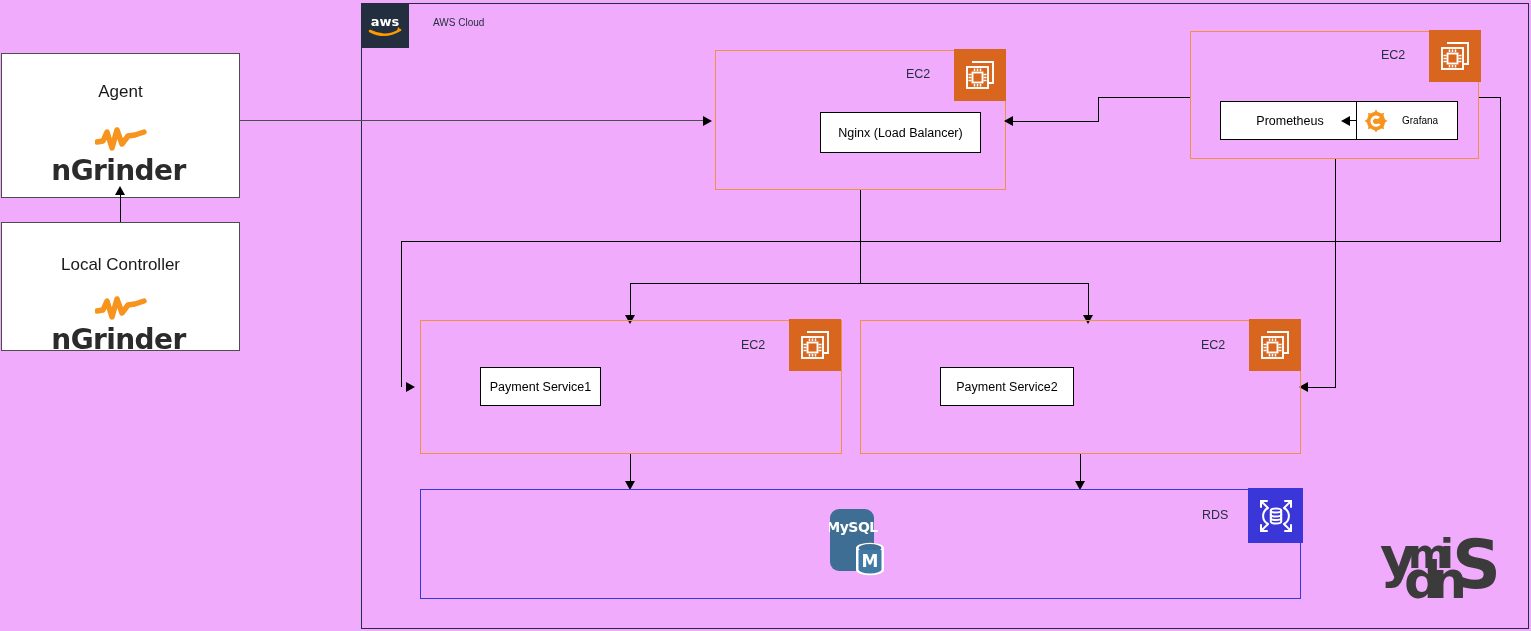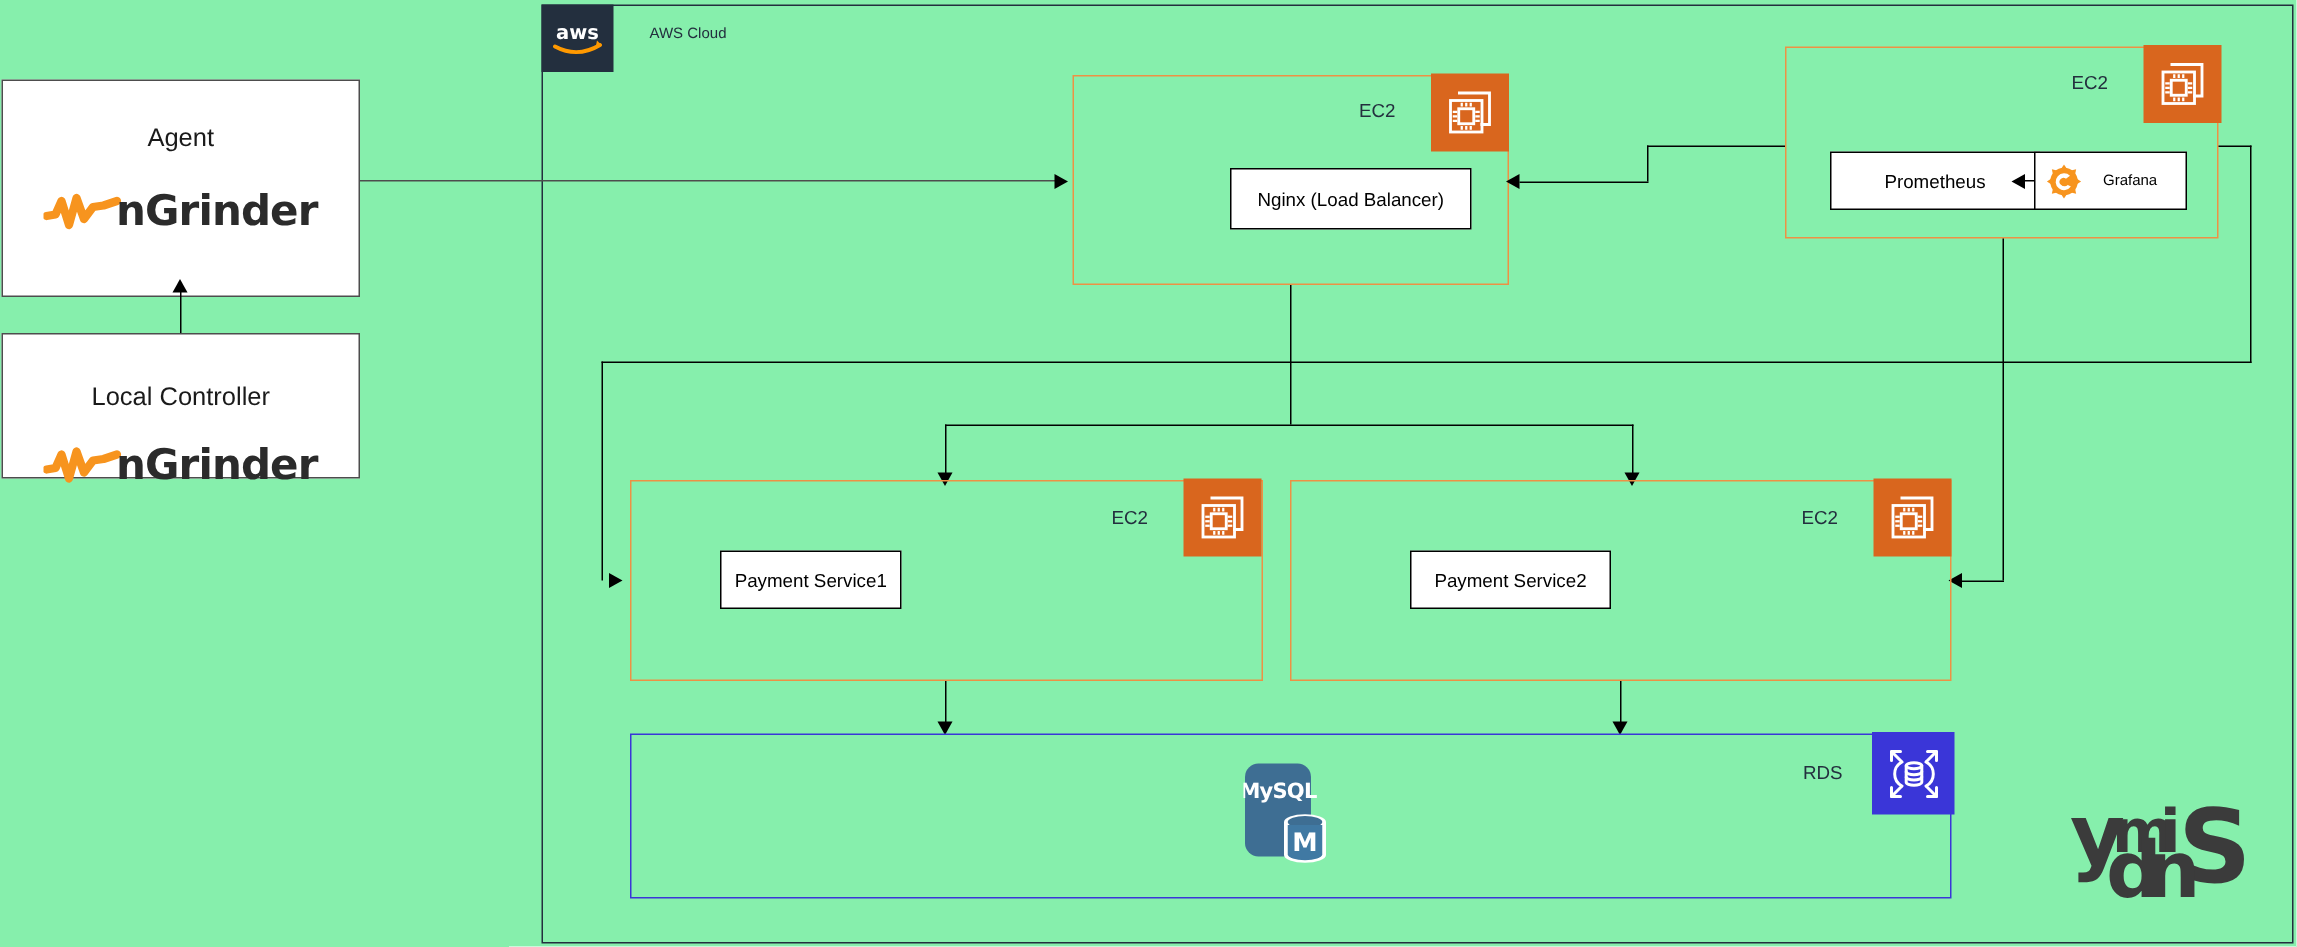--- a/index.html
+++ b/index.html
@@ -8,21 +8,21 @@
     background: #ffffff;
   }
   body {
     font-family: "Liberation Sans", sans-serif;
     -webkit-font-smoothing: antialiased;
   }
   #canvas {
     position: relative;
     width: 1531px;
     height: 631px;
-    background: #86efac;
+    background: #f0abfc;
     overflow: hidden;
   }
   .abs { position: absolute; box-sizing: border-box; }
 
   
   #aws-cloud {
     left: 361px; top: 3px; width: 1168px; height: 626px;
     border: 1.5px solid #232F3E;
   }
   #aws-logo-box {
@@ -69,20 +69,21 @@
     border: 1.6px solid #4d4d4d;
     flex-direction: column;
     justify-content: flex-start;
   }
   .node-title { font-size: 17px; color: #1a1a1a; }
 
   
   .ngrinder {
     display: flex; align-items: center; justify-content: center;
     gap: 0px;
+    flex-direction: column;
   }
   .ngrinder-word {
     font-family: "DejaVu Sans", sans-serif;
     font-weight: bold;
     font-size: 28px;
     letter-spacing: -0.6px;
     color: #2b2b2b;
     margin-left: -4px;
   }
 
@@ -121,21 +122,21 @@
   <div class="abs node big" style="left:1px; top:53px; width:239px; height:145px;">
     <div class="node-title" style="margin-top:28px;">Agent</div>
     <div class="ngrinder" style="margin-top:22px;">
       <svg width="52" height="30" viewBox="0 0 52 30" aria-hidden="true">
         <path d="M2 18 L8 17 L12 8 L17 24 L22 6 L27 20 L33 12 L40 11 L49 8" stroke="#F7941E" stroke-width="5.5" fill="none" stroke-linecap="round" stroke-linejoin="round"></path>
       </svg>
       <span class="ngrinder-word">nGrinder</span>
     </div>
   </div>
 
-  <div class="abs node big" style="left:1px; top:222px; width:239px; height:97px;">
+  <div class="abs node big" style="left:1px; top:222px; width:239px; height:129px;">
     <div class="node-title" style="margin-top:32px;">Local Controller</div>
     <div class="ngrinder" style="margin-top:18px;">
       <svg width="52" height="30" viewBox="0 0 52 30" aria-hidden="true">
         <path d="M2 18 L8 17 L12 8 L17 24 L22 6 L27 20 L33 12 L40 11 L49 8" stroke="#F7941E" stroke-width="5.5" fill="none" stroke-linecap="round" stroke-linejoin="round"></path>
       </svg>
       <span class="ngrinder-word">nGrinder</span>
     </div>
   </div>
 
   <div class="ln-v" style="left:120px; top:190px; height:32px;"></div>

